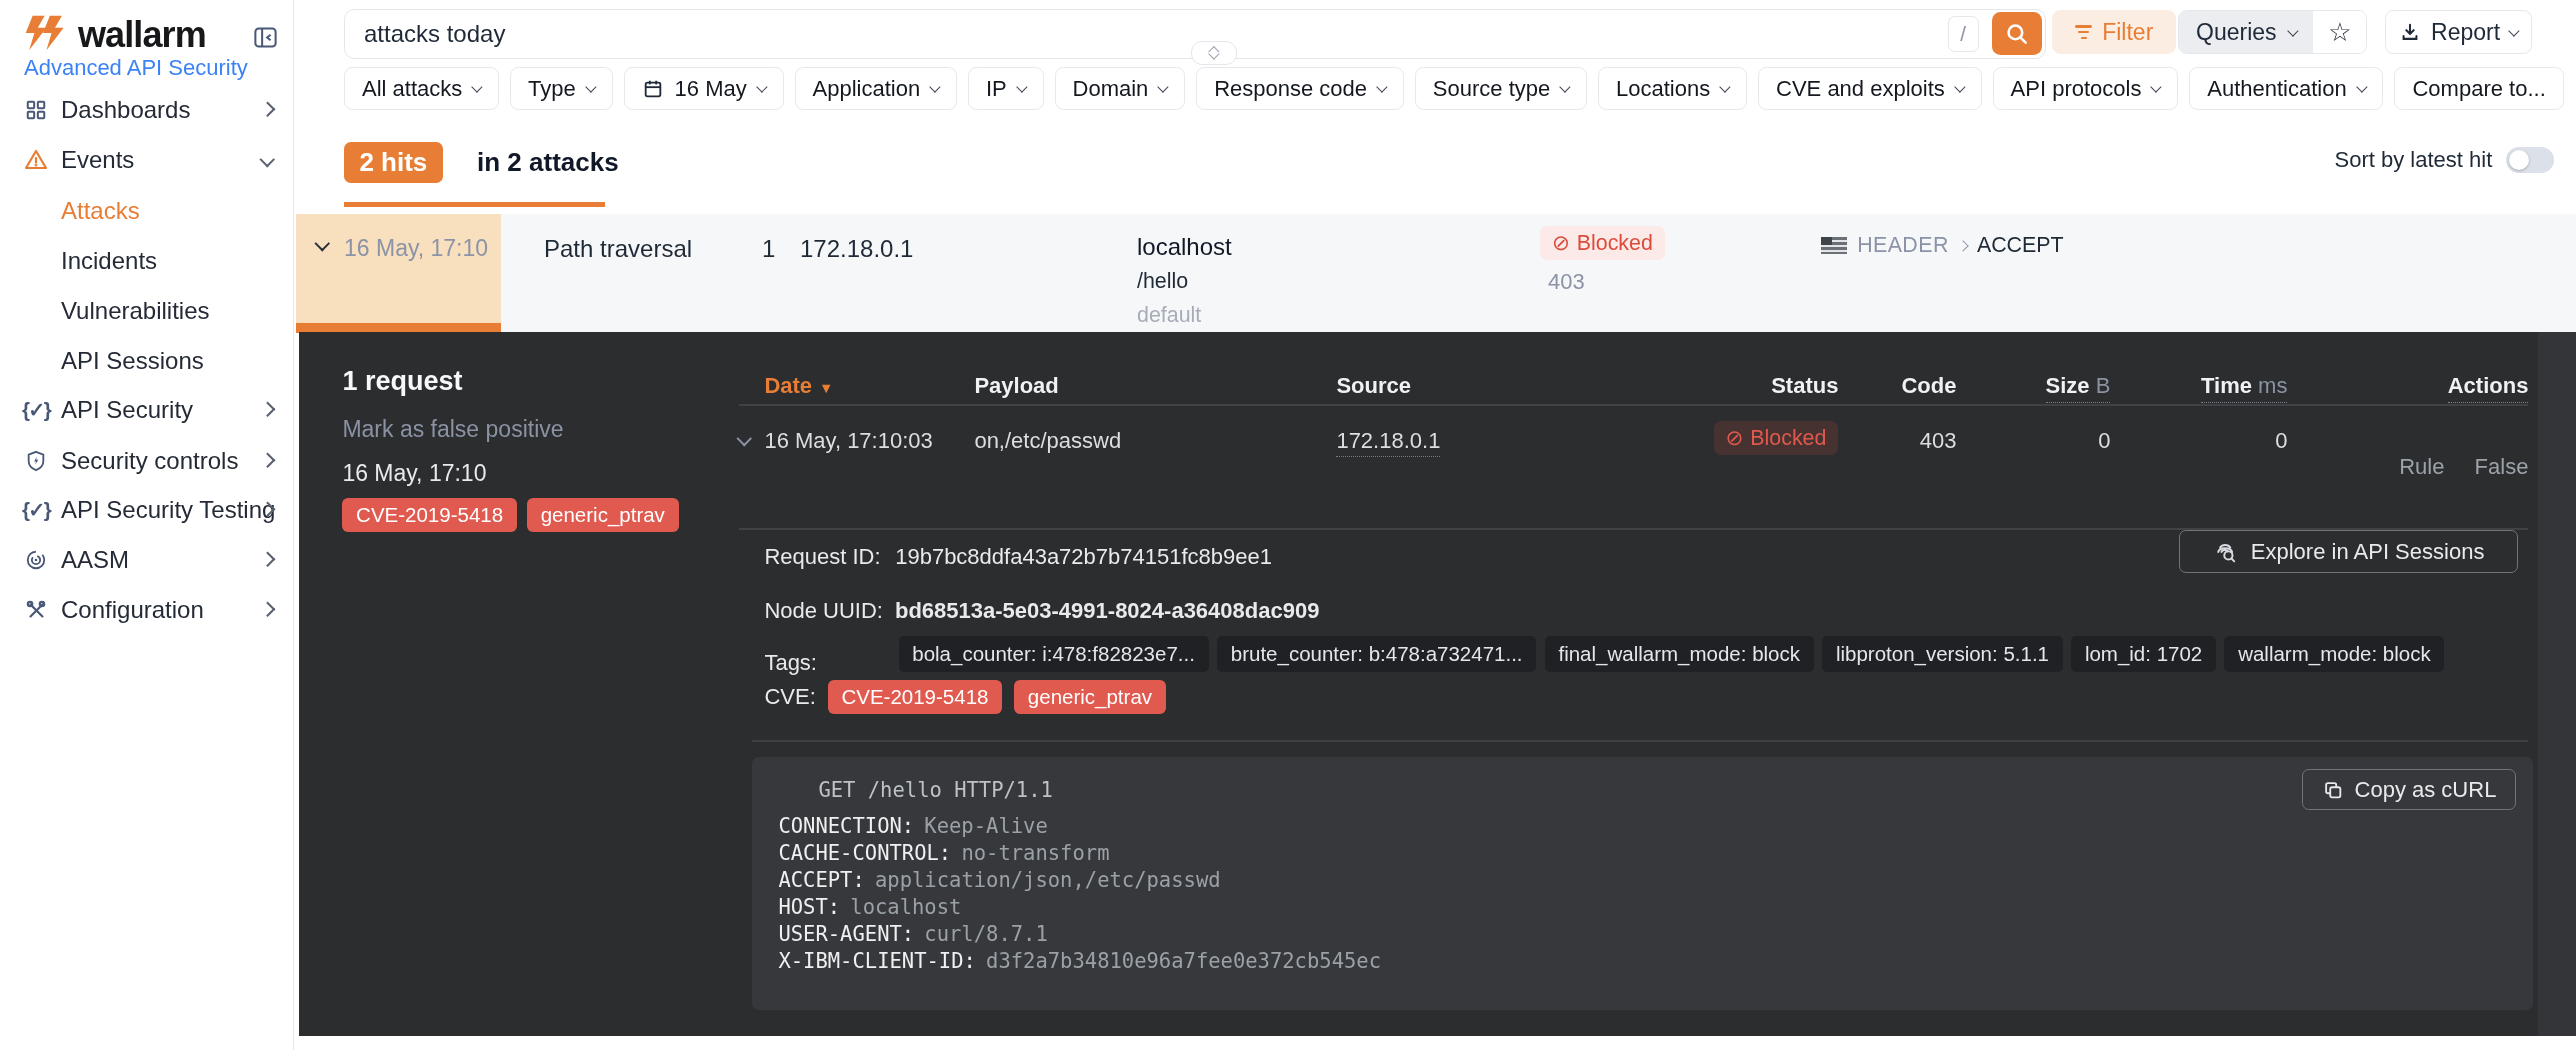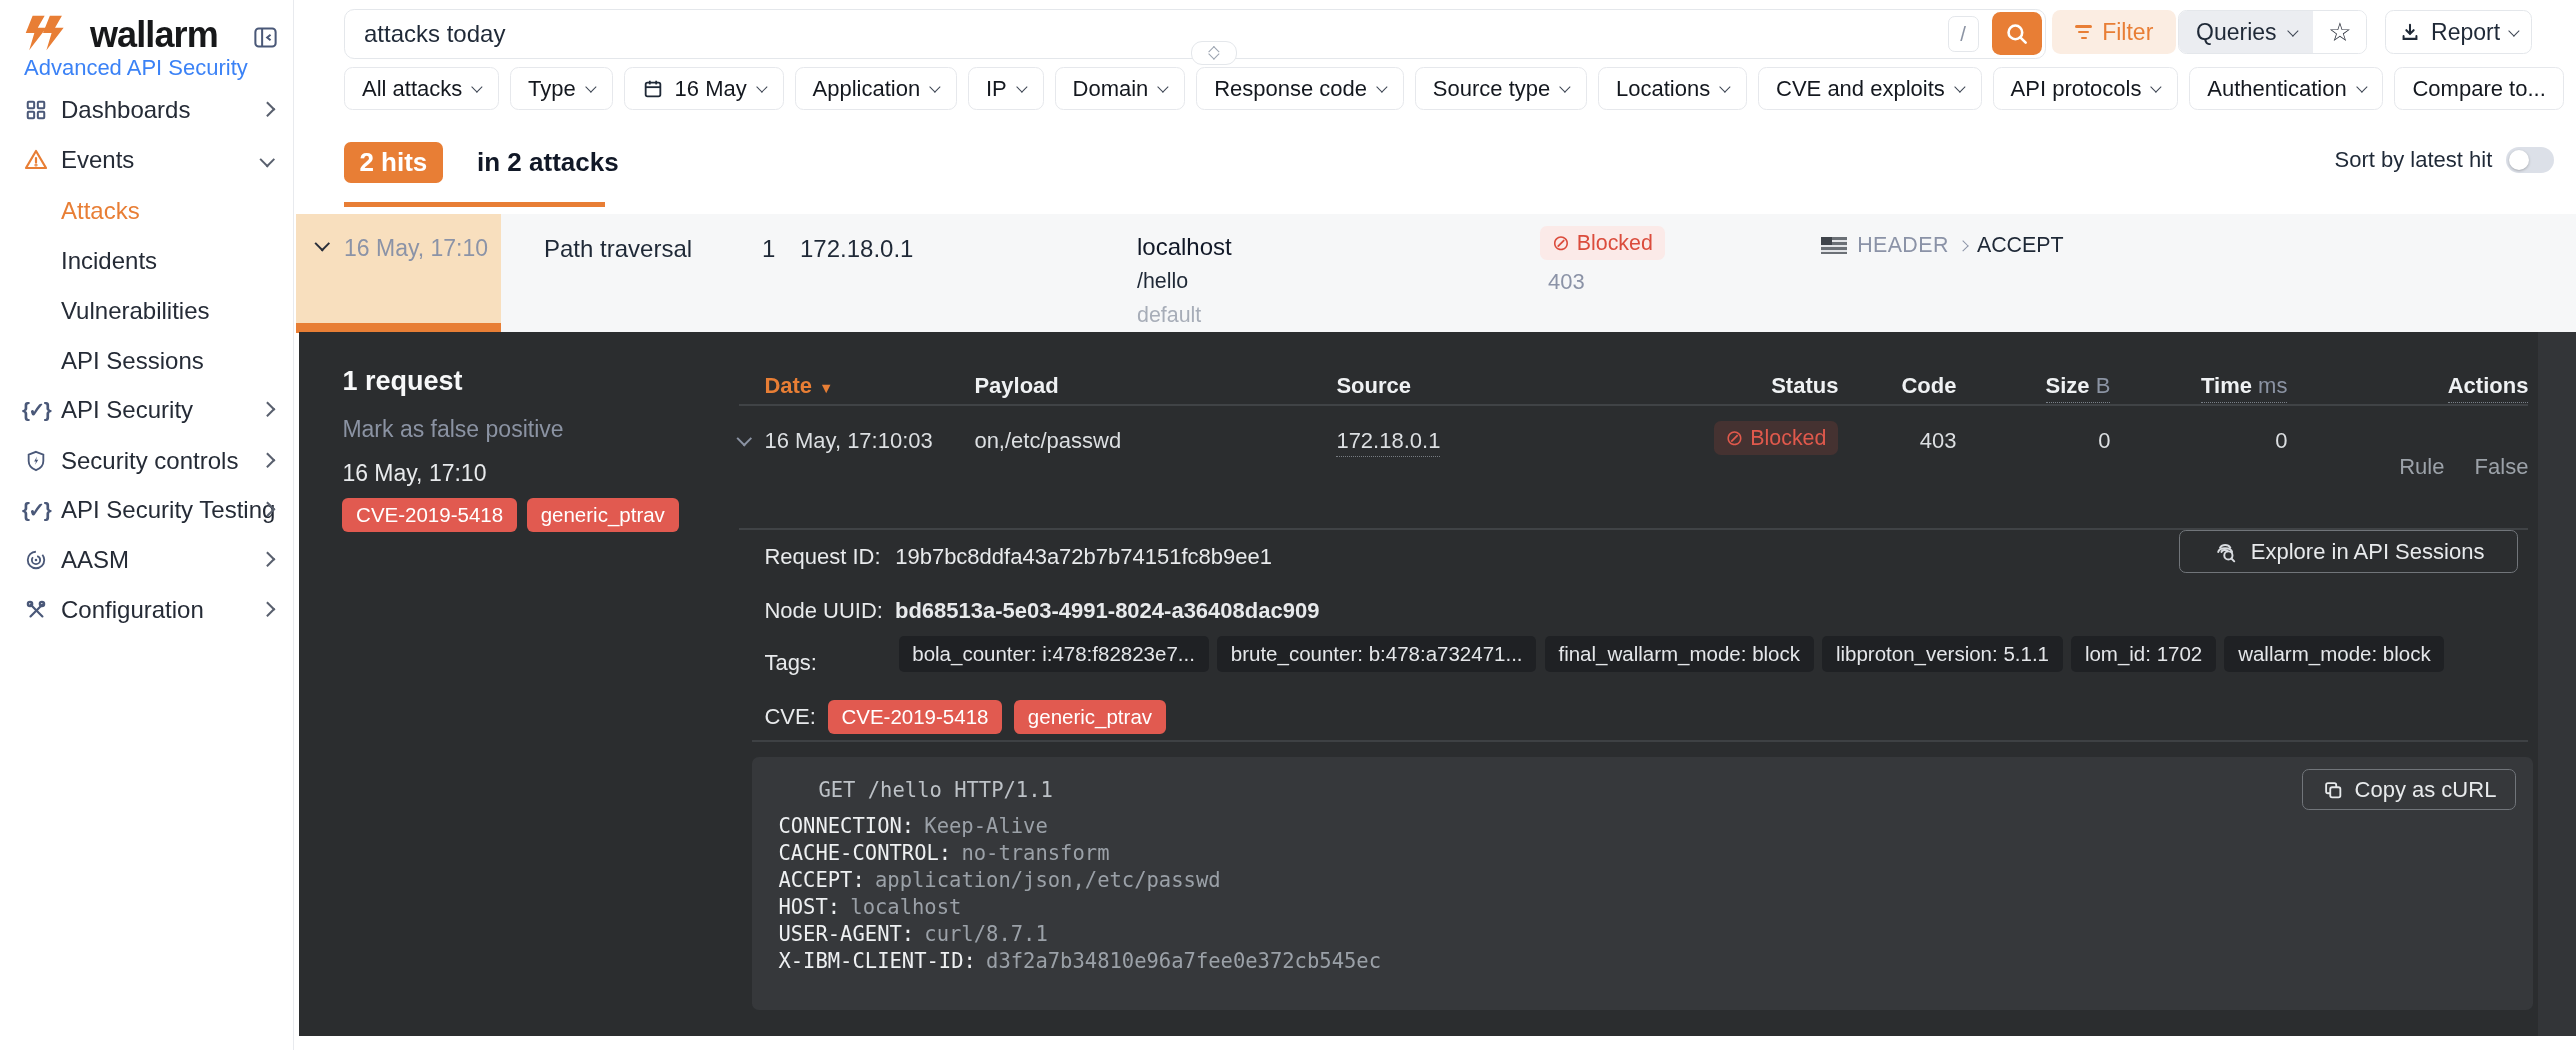--- a/index.html
+++ b/index.html
@@ -1,20 +1,20 @@
 <!DOCTYPE html>
 <html style="font-size:13.7px"><head>
 <meta charset="utf-8">
 <style>
   html,body{margin:0;padding:0;background:#fff;}
   #app{position:relative;width:2576px;height:1051px;background:#fff;overflow:hidden;
        font-family:"Liberation Sans",sans-serif;color:#1F2937;}
   
   .sidebar{position:absolute;left:0;top:0;width:294px;height:1051px;background:#fff;border-right:1.7px solid #E8EAEE;box-sizing:border-box;}
-  .logo-row{position:absolute;left:24px;top:13.7px;display:flex;align-items:center;gap:16px;}
+  .logo-row{position:absolute;left:24px;top:13.7px;display:flex;align-items:center;gap:4px;}
   .logo-text{font-size:36px;font-weight:700;color:#17181A;letter-spacing:-0.9px;}
   .collapse-btn{position:absolute;right:13.7px;top:24px;width:27px;height:27px;cursor:pointer;}
   .subtitle{position:absolute;left:24px;top:55px;font-size:22px;color:#3b82f6;}
   .mitem{position:absolute;left:0;width:294px;height:41px;display:flex;align-items:center;cursor:pointer;}
   .mitem .ic{position:absolute;left:24px;width:24px;height:24px;display:flex;align-items:center;justify-content:center;}
   .mitem .lbl{position:absolute;left:61px;font-size:24px;color:#252B36;}
   .mitem .chev{position:absolute;right:22px;color:#59606E;}
   .sub .lbl{left:61px;font-weight:400;}
   .active .lbl{color:#E87E35;}
   .braces{font-size:20.5px;font-weight:600;color:#4A5878;letter-spacing:-1.7px;}
@@ -105,21 +105,21 @@
   .td-actions{left:1988px;width:241px;text-align:right;color:#9CA2A9;margin-top:26px;}
   .td-actions span{margin-left:24px;cursor:pointer;}
   
   .d-line{position:absolute;font-size:22px;color:#E8EAEC;white-space:nowrap;}
   .d-reqid{left:465px;top:212px;}
   .d-node{left:465px;top:266px;}
   .d-node b{font-weight:600;margin-left:12px;}
   .d-tagslbl{left:465px;top:318px;}
   .darktags{position:absolute;right:132px;top:304px;display:flex;gap:8.5px;}
   .darkpill{height:36px;padding:0 13.7px;background:#1F2124;border-radius:5.1px;color:#E4E6E9;font-size:20.5px;display:flex;align-items:center;white-space:nowrap;}
-  .cve-row{position:absolute;left:465px;top:348px;display:flex;align-items:center;gap:12px;margin-top:20px;}
+  .cve-row{position:absolute;left:465px;top:348px;display:flex;align-items:center;gap:12px;}
   .cve-row .lbl{font-size:22px;color:#E8EAEC;}
   .sep3{position:absolute;left:453px;right:48px;top:408px;height:1.7px;background:#3E4144;}
   .explore-btn{position:absolute;right:58px;top:198px;height:43px;padding:0 33px;border:1.7px solid #71757A;border-radius:6.8px;display:flex;align-items:center;gap:12px;font-size:22px;color:#E8EAEC;cursor:pointer;box-sizing:border-box;}
   
   .codeblock{position:absolute;left:453px;right:43px;top:425px;height:253px;background:#36383B;border-radius:6.8px;box-sizing:border-box;}
   .mono{font-family:"DejaVu Sans Mono","Liberation Mono",monospace;font-size:20.5px;}
   .req-line{position:absolute;left:26px;top:20.5px;color:#BDC2C7;margin-left:40px;}
   .hlist{position:absolute;left:26px;top:56px;line-height:27px;}
   .hname{color:#EEF0F2;}
   .hval{color:#9BA1A8;margin-left:10.2px;}

